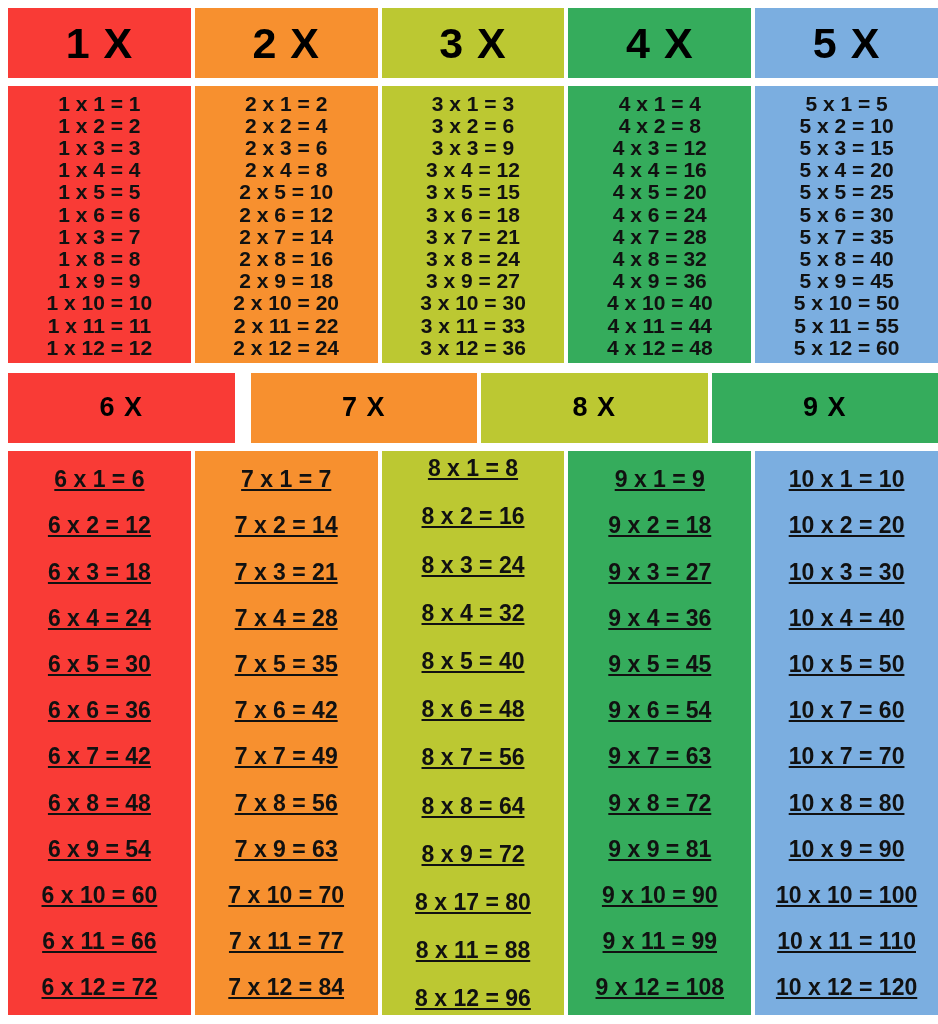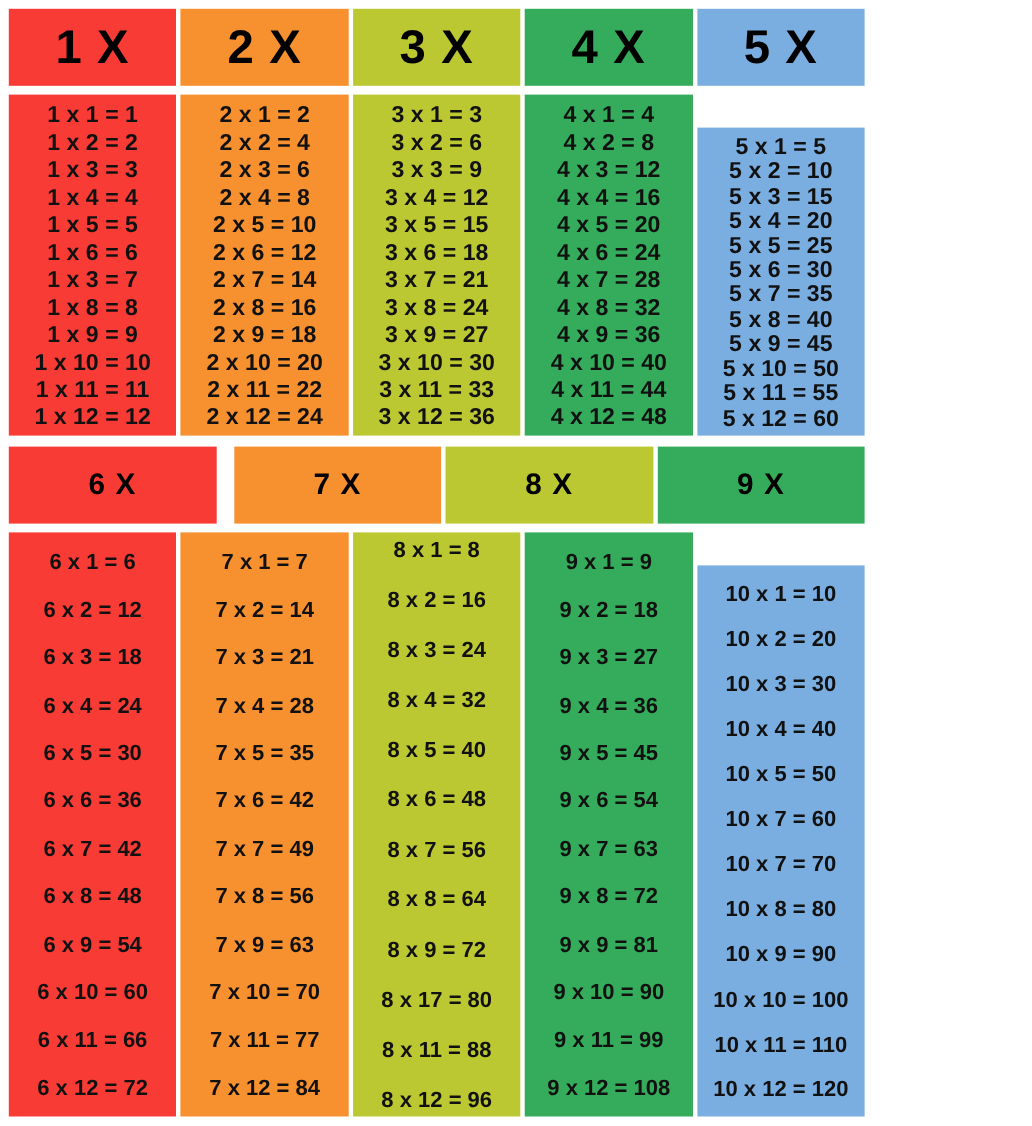--- a/index.html
+++ b/index.html
@@ -7,21 +7,21 @@
     padding: 0;
     background: #ffffff;
   }
   body {
     width: 938px;
     height: 1024px;
     font-family: "Liberation Sans", sans-serif;
     overflow: hidden;
   }
   #chart-root {
-    width: 786px;
+    width: 938px;
     height: 1024px;
     position: relative;
     background: #ffffff;
     box-sizing: border-box;
     padding: 8px 0 9px 8px;
     display: flex;
     flex-direction: column;
   }
   .section {
     display: flex;
@@ -60,35 +60,35 @@
   .col-body {
     flex: 1 1 0;
     display: flex;
     flex-direction: column;
     align-items: center;
     justify-content: flex-start;
     margin-right: 4px;
     padding: 6px 0 4px 0;
     box-sizing: border-box;
   }
-  .col-body:last-child { margin-right: 0; margin-top: 30px; }
+  .col-body:last-child { margin-right: 0; }
 
   .fact {
     color: #111111;
     font-weight: bold;
     font-size: 21px;
     line-height: 1;
     white-space: nowrap;
     text-align: center;
     flex: 1 1 0;
     display: flex;
     align-items: center;
     justify-content: center;
   }
-  .section-bottom .fact { font-size: 20px; }
+  .section-bottom .fact { font-size: 23px; text-decoration: underline; }
   .section-bottom .col-header { font-size: 27px; }
 </style>
 </head>
 <body>
 
 <div id="chart-root">
     <div class="section section-top">
       <div class="header-row">
         <div class="col-header" style="background: rgb(249, 59, 54);">1 X</div>
         <div class="col-header" style="background: rgb(247, 144, 47);">2 X</div>

